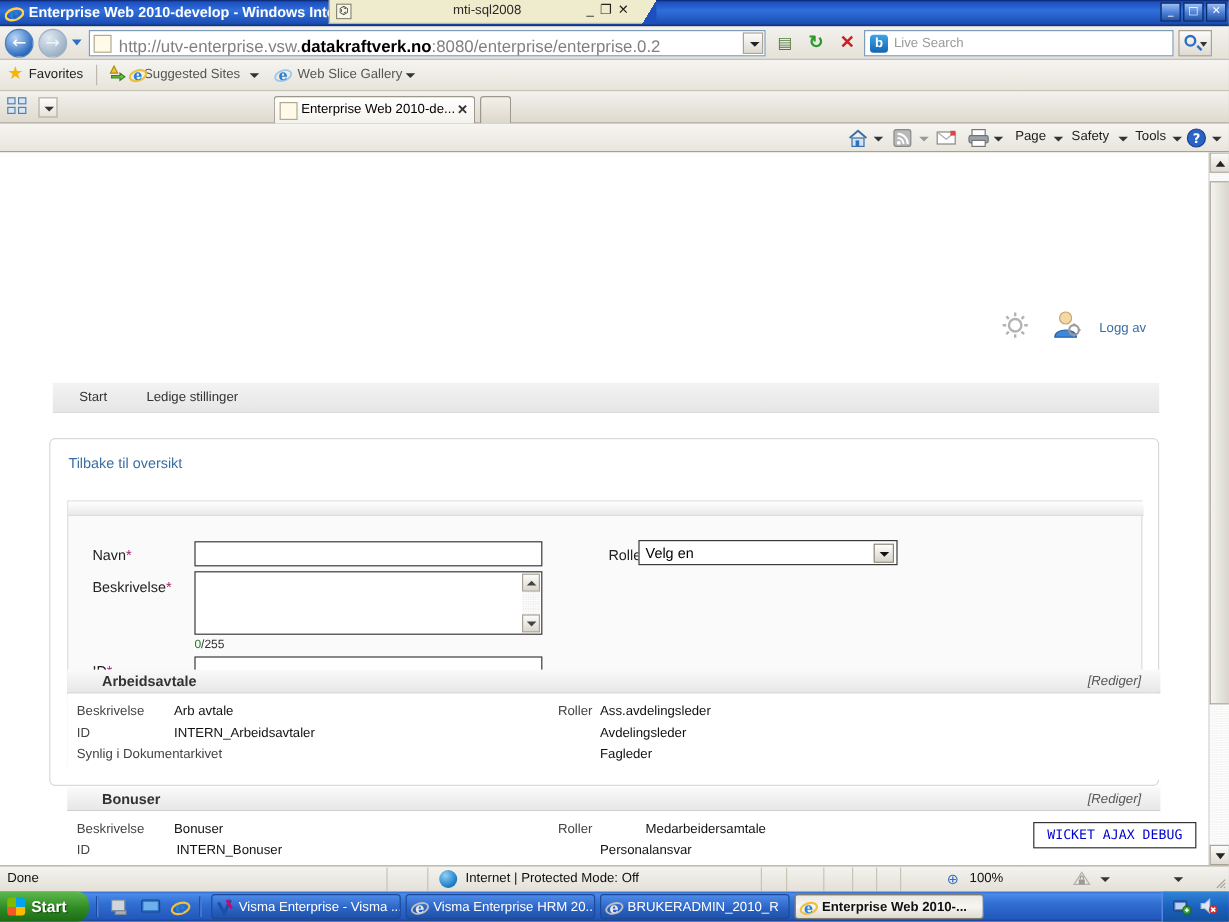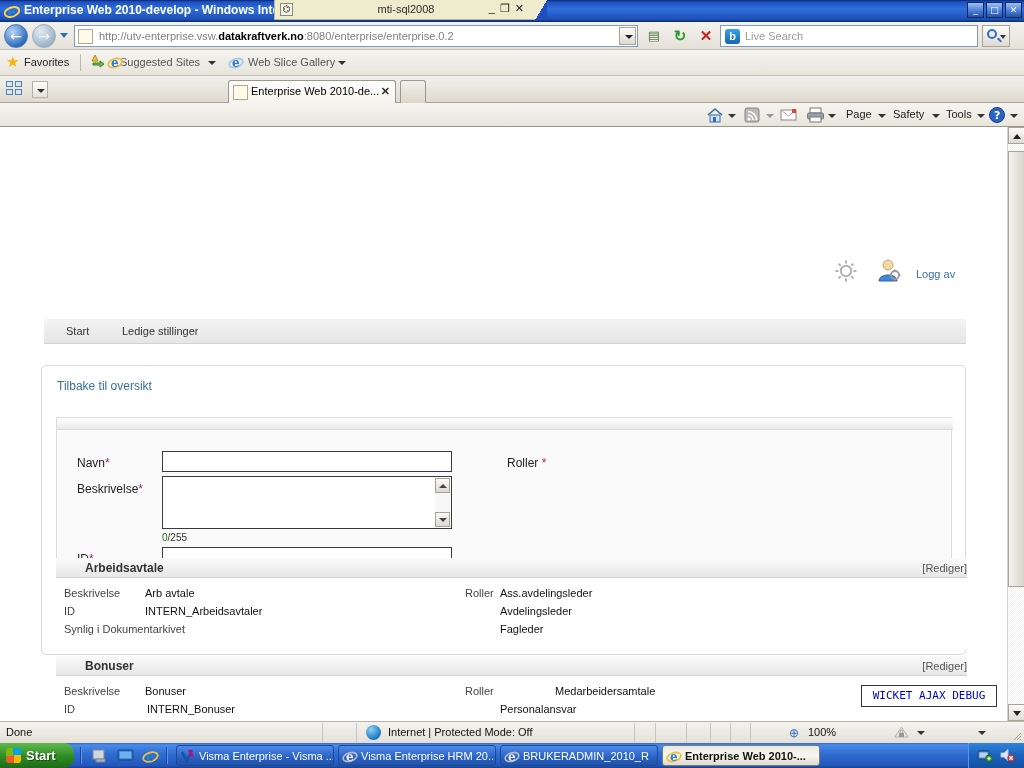--- a/index.html
+++ b/index.html
@@ -71,21 +71,21 @@
   .navbtn.back { left: 4px; }
   .navbtn.fwd  { left: 32px; background: radial-gradient(circle at 35% 30%, #e2eaf2, #9fb4c8 70%, #7e94ab); border-color:#9fb0c2; color:#f0f4f8; }
   .dropcaret { position: absolute; left: 60px; top: 11px; width:0;height:0;
     border-left:4px solid transparent;border-right:4px solid transparent;border-top:5px solid #2f6ec0; }
   .addrbox {
     position: absolute; left: 74px; top: 3px; width: 564px; height: 22px;
     background: #fff; border: 1px solid #7f9db9;
   }
   .addrbox .fav-ico { position: absolute; left: 3px; top: 3px; width: 15px; height: 15px;
      border:1px solid #b0aa90; background:#fffbe8; }
-  .addrbox .url { position: absolute; left: 24px; top: 4px; font-size: 11px; color: #808080; white-space: nowrap; }
+  .addrbox .url { position: absolute; left: 24px; top: 4px; font-size: 14px; color: #808080; white-space: nowrap; }
   .addrbox .url b { color: #000; font-weight: bold; }
   .addrbox .ddbtn { position: absolute; right: 1px; top: 1px; width: 17px; height: 18px;
      background: linear-gradient(to bottom,#fbfbfb,#dedad1); border:1px solid #a9a396; }
   .addrbox .ddbtn:after{ content:""; position:absolute; left:5px; top:7px; width:0;height:0;
      border-left:4px solid transparent;border-right:4px solid transparent;border-top:4px solid #222; }
   .abtn { position:absolute; top:4px; width:20px; height:20px; text-align:center; line-height:19px; font-size:13px; }
   .abtn.compat { left: 644px; color:#4f7a3a; }
   .abtn.refresh { left: 670px; color:#2b9a2b; font-weight:bold; font-size:15px;}
   .abtn.stop { left: 696px; color:#cc2020; font-weight:bold; font-size:15px;}
   .searchbox { position:absolute; left:720px; top:3px; width:258px; height:22px; background:#fff; border:1px solid #7f9db9; }
@@ -230,21 +230,21 @@
   .avbryt { position:absolute; font-size:12px; color:#3a6ea5; text-decoration:none; }
   .lagre { position:absolute; width:60px; height:22px;
      background: linear-gradient(to bottom,#f2f0ec,#d6d2c8); border:1px solid #555;
      font-size:12px; color:#111; text-align:center; line-height:20px; font-family:"Liberation Sans", sans-serif;}
 
   
   .sect { position:absolute; left:56px; width:911px; }
   .sect-head { position:relative; height:20px;
      background: linear-gradient(to bottom,#fafafa,#e7e7e7); border-bottom:1px solid #d0d0d0; }
   .sect-title { position:absolute; left:8px; top:3px; font-size:12px; font-weight:bold; color:#333;margin-left:21px; }
-  .sect-edit { position:absolute; right:0; top:4px; font-size:11px; color:#555; }
+  .sect-edit { position:absolute; right:16px; top:4px; font-size:11px; font-style:italic; color:#555; }
   .sect-body { position:relative; background:#fff; }
   .dl-k { position:absolute; font-size:11px; color:#444; }
   .dl-v { position:absolute; font-size:11px; color:#111; }
 
   .wicket { position:absolute; left:861px; top:685px; width:136px; height:22px;
      background:#fff; border:1px solid #333; color:#0000cc; font-size:11px;
      text-align:center; line-height:20px; font-family:"DejaVu Sans Mono", monospace; }
 
   
   .statusbar { position:absolute; left:0; top:721px; width:1024px; height:22px;
@@ -472,20 +472,24 @@
         <div class="flabel" style="left:20px; top:134px;"><span>ID</span><span class="req">*</span></div>
         <input class="tinput" style="left: 105px; top: 129px; width: 290px; height: 21px; font-size: 12px; padding: 0px 3px;" value="">
 
         <div class="flabel" style="left:20px; top:168px;">Synlig i Dokumentarkivet</div>
         <div class="radio" style="left:181px; top:167px;"></div>
         <div class="rlabel" style="left:203px; top:165px;">Ja, vises i dokumentarkiv</div>
         <div class="radio on" style="left:181px; top:186px;"></div>
         <div class="rlabel" style="left:203px; top:184px;">Nei, vises bare i personalarkiv</div>
 
         <div class="flabel" style="left:420px; top:38px;margin-left:30px;"><span>Roller</span> <span class="req">*</span></div>
+        <div class="selbox" style="left:475px; top:32px; width:216px; height:21px;">
+          <div class="txt">Velg en</div>
+          <div class="arrow"></div>
+        </div>
       </div>
 
       <div class="actionbar" style="top:226px; left:14px; width:896px; height:38px;">
         <a class="avbryt" href="#" style="left:739px; top:12px;">Avbryt</a>
         <div class="lagre" style="left:841px; top:8px;">Lagre</div>
       </div>
     </div>
 
     <div class="sect" style="top:431px; height:92px;">
       <div class="sect-head">
@@ -509,21 +513,21 @@
       <div class="sect-head">
         <div class="sect-title">Bonuser</div>
         <div class="sect-edit">[Rediger]</div>
       </div>
       <div class="sect-body" style="height:50px;">
         <div class="dl-k" style="left:8px; top:9px;">Beskrivelse</div>
         <div class="dl-v" style="left:89px; top:9px;">Bonuser</div>
         <div class="dl-k" style="left:8px; top:27px;">ID</div>
         <div class="dl-v" style="left:91px; top:27px;">INTERN_Bonuser</div>
         <div class="dl-k" style="left:409px; top:9px;">Roller</div>
-        <div class="dl-v" style="left:461px; top:9px;padding-left:38px;">Medarbeidersamtale</div>
+        <div class="dl-v" style="left:444px; top:9px;padding-left:38px;">Medarbeidersamtale</div>
         <div class="dl-v" style="left:444px; top:27px;">Personalansvar</div>
       </div>
     </div>
 
     <div class="wicket" style="left:861px; top:558px;">WICKET AJAX DEBUG</div>
   </div>
 
   <div class="vscroll">
     <div class="vsbtn up">
         <div class="ar"></div>

